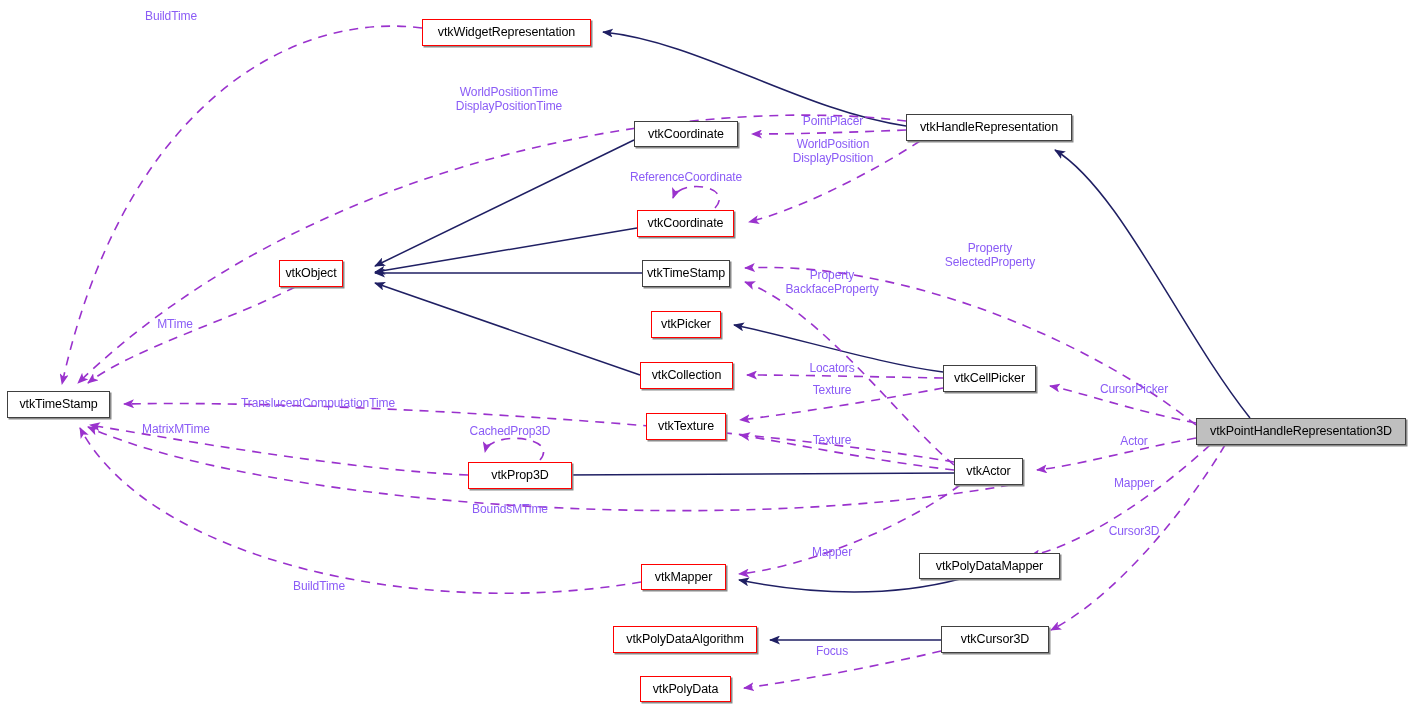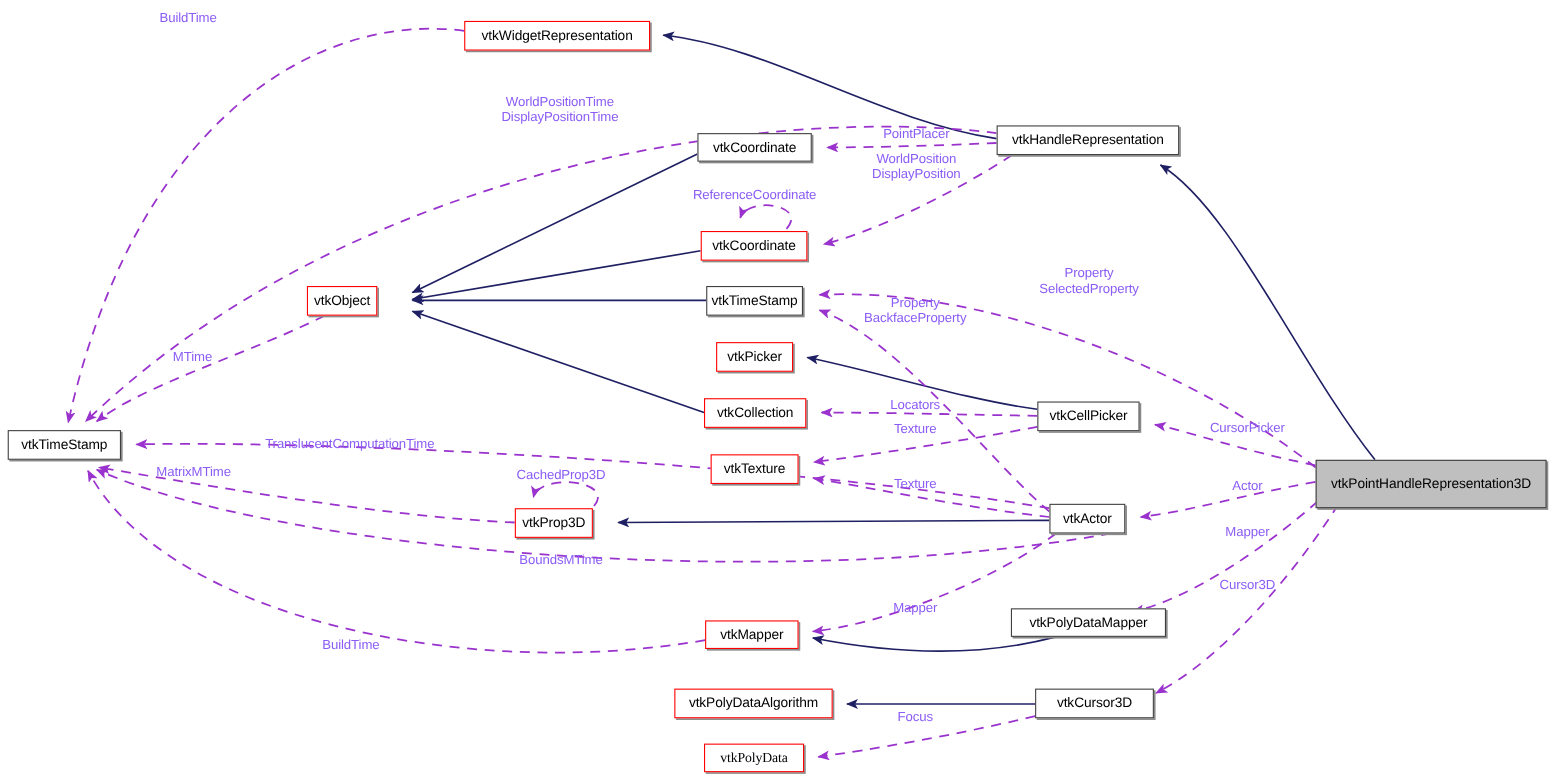--- a/index.html
+++ b/index.html
@@ -150,28 +150,28 @@
   <div class="node node-red" style="left: 422px; top: 19px; width: 169px; height: 27px;">vtkWidgetRepresentation</div>
   <div class="node node-black" style="left: 634px; top: 121px; width: 104px; height: 26px;">vtkCoordinate</div>
   <div class="node node-red" style="left: 637px; top: 210px; width: 97px; height: 27px;">vtkCoordinate</div>
   <div class="node node-red" style="left: 279px; top: 260px; width: 64px; height: 27px;">vtkObject</div>
   <div class="node node-black" style="left: 642px; top: 260px; width: 88px; height: 27px;">vtkTimeStamp</div>
   <div class="node node-red" style="left: 651px; top: 311px; width: 70px; height: 27px;">vtkPicker</div>
   <div class="node node-red" style="left: 640px; top: 362px; width: 93px; height: 27px;">vtkCollection</div>
   <div class="node node-black" style="left: 943px; top: 365px; width: 93px; height: 27px;">vtkCellPicker</div>
   <div class="node node-black" style="left: 7px; top: 391px; width: 103px; height: 27px;">vtkTimeStamp</div>
   <div class="node node-red" style="left: 646px; top: 413px; width: 80px; height: 27px;">vtkTexture</div>
-  <div class="node node-highlight" style="left: 1196px; top: 418px; width: 210px; height: 44px;">vtkPointHandleRepresentation3D</div>
-  <div class="node node-red" style="left: 468px; top: 462px; width: 71px; height: 27px;">vtkProp3D</div>
+  <div class="node node-highlight" style="left: 1196px; top: 418px; width: 210px; height: 27px;">vtkPointHandleRepresentation3D</div>
+  <div class="node node-red" style="left: 468px; top: 462px; width: 104px; height: 27px;">vtkProp3D</div>
   <div class="node node-black" style="left: 954px; top: 458px; width: 69px; height: 27px;">vtkActor</div>
   <div class="node node-black" style="left: 919px; top: 553px; width: 141px; height: 26px;">vtkPolyDataMapper</div>
   <div class="node node-red" style="left: 641px; top: 564px; width: 85px; height: 26px;">vtkMapper</div>
   <div class="node node-red" style="left: 613px; top: 626px; width: 144px; height: 27px;">vtkPolyDataAlgorithm</div>
   <div class="node node-black" style="left: 941px; top: 626px; width: 108px; height: 27px;">vtkCursor3D</div>
-  <div class="node node-red" style="left: 640px; top: 676px; width: 91px; height: 26px; font-family: Liberation Serif, serif;">vtkPolyData</div>
+  <div class="node node-red" style="left: 640px; top: 676px; width: 91px; height: 26px;">vtkPolyData</div>
 
   <div class="edge-label" style="left: 171px; top: 9px;">BuildTime</div>
   <div class="edge-label" style="left: 509px; top: 85px;">WorldPositionTime
 DisplayPositionTime</div>
   <div class="edge-label" style="left: 833px; top: 114px;">PointPlacer</div>
   <div class="edge-label" style="left: 833px; top: 137px;">WorldPosition
 DisplayPosition</div>
   <div class="edge-label" style="left: 686px; top: 170px;">ReferenceCoordinate</div>
   <div class="edge-label" style="left: 990px; top: 241px;">Property
 SelectedProperty</div>

